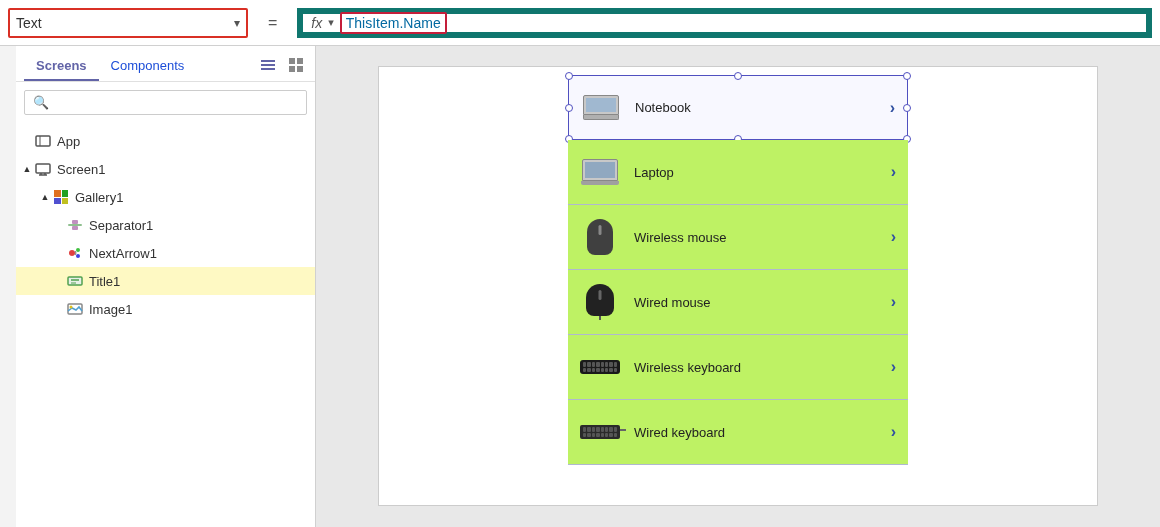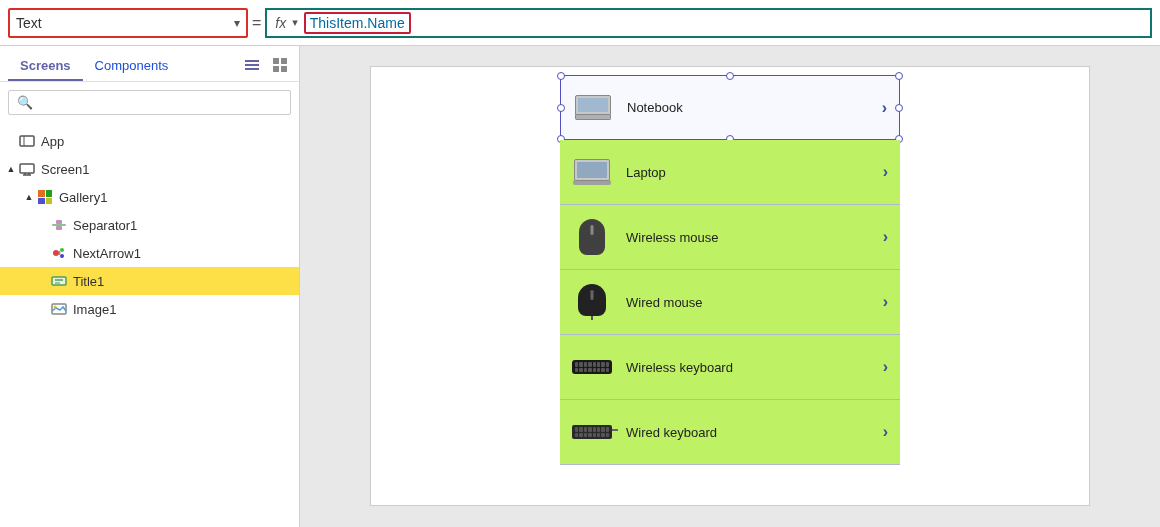--- a/index.html
+++ b/index.html
@@ -6,21 +6,21 @@
     body { font-family: 'Segoe UI', Arial, sans-serif; background: #f3f3f3; width: 1160px; height: 527px; overflow: hidden; display: flex; flex-direction: column; }
 
     
     .top-bar {
       display: flex;
       align-items: center;
       background: #ffffff;
       border-bottom: 1px solid #d0d0d0;
       height: 46px;
       padding: 0 8px;
-      gap: 0;
+      gap: 16px;
       flex-shrink: 0;
     }
     .top-bar-property-selector {
       display: flex;
       align-items: center;
       border: 2px solid #d93025;
       border-radius: 2px;
       height: 30px;
       min-width: 240px;
       padding: 0 6px;
@@ -39,21 +39,21 @@
     .top-bar-equals {
       font-size: 16px;
       color: #555;
       padding: 0 4px;
     }
     .top-bar-formula-bar {
       display: flex;
       align-items: center;
       flex: 1;
       height: 30px;
-      border: 2px solid #0f766e;
+      border: 6px solid #0f766e;
       background: #fff;
       padding: 0 8px;
       gap: 6px;
     }
     .formula-icon {
       font-style: italic;
       font-size: 14px;
       color: #555;
     }
     .formula-text {
@@ -67,20 +67,21 @@
     .formula-chevron {
       font-size: 11px;
       color: #555;
     }
 
     
     .main-area {
       display: flex;
       flex: 1;
       overflow: hidden;
+      margin-left: 16px;
     }
 
     
     .left-panel {
       width: 300px;
       background: #ffffff;
       border-right: 1px solid #d0d0d0;
       display: flex;
       flex-direction: column;
       flex-shrink: 0;
@@ -152,21 +153,21 @@
     .tree-item {
       display: flex;
       align-items: center;
       padding: 3px 4px;
       cursor: pointer;
       font-size: 13px;
       color: #333;
       user-select: none;
       height: 28px;
     }
-    .tree-item.highlighted { background: #fde047; text-align: center; }
+    .tree-item.highlighted { background: #fef9c3; text-align: center; }
     .tree-expand {
       width: 14px;
       text-align: center;
       font-size: 10px;
       color: #666;
       flex-shrink: 0;
     }
     .tree-icon {
       width: 18px;
       height: 18px;

